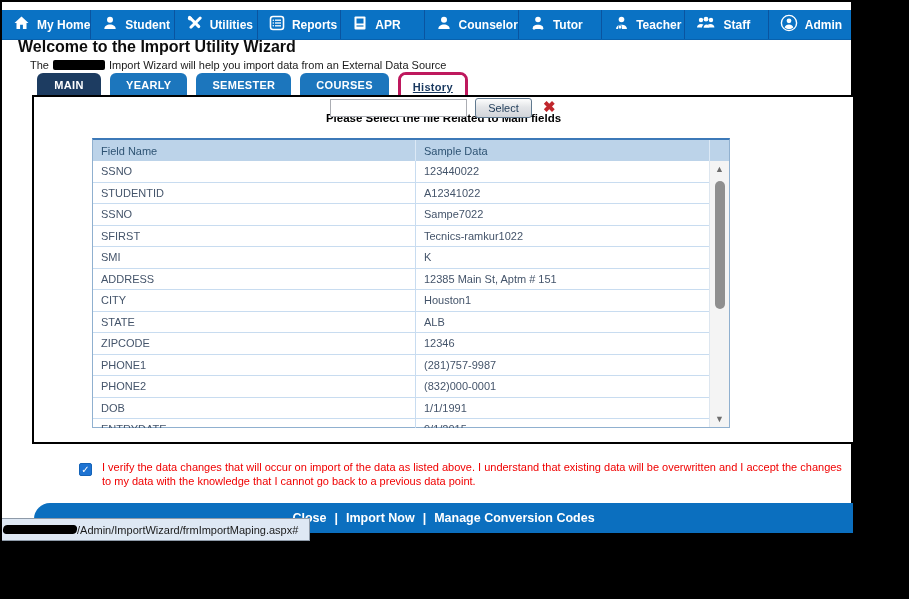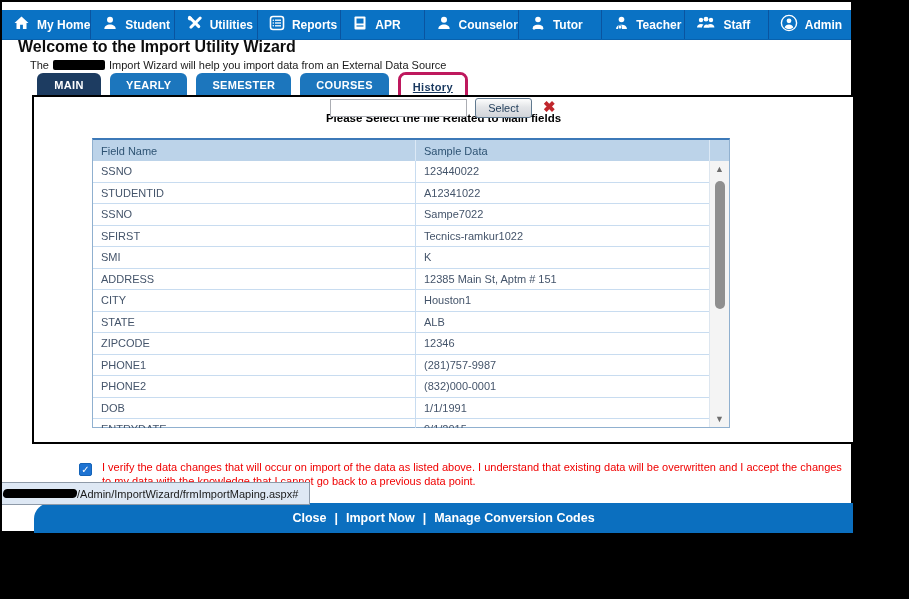--- a/index.html
+++ b/index.html
@@ -79,21 +79,21 @@
 
   
   #footer { position:absolute; left:32px; top:501px; width:819px; height:30px;
             background:#0B6FBF; border-radius:16px 0 0 0;
             display:flex; align-items:center; justify-content:center; gap:8px;
             color:#fff; font-size:12.5px; font-weight:bold; }
   .footer-action { cursor:pointer; }
   .footer-sep { font-weight:bold; }
 
   
-  #statusbar { position:absolute; left:0; top:480px; width:308px; height:23px;
+  #statusbar { position:absolute; left:0; top:516px; width:308px; height:23px;
                background:#DEE8F4; border:1px solid #8E9AA8; border-left:none;
                display:flex; align-items:center; font-size:11px; color:#1A1A1A;
                white-space:nowrap; overflow:hidden; z-index:5; }
   .scribble { display:inline-block; width:74px; height:9px; background:#000;
               border-radius:4px; transform:skewX(-8deg); margin:0 0 0 1px; }
 </style>
 </head>
 <body>
 
 <div id="window">

